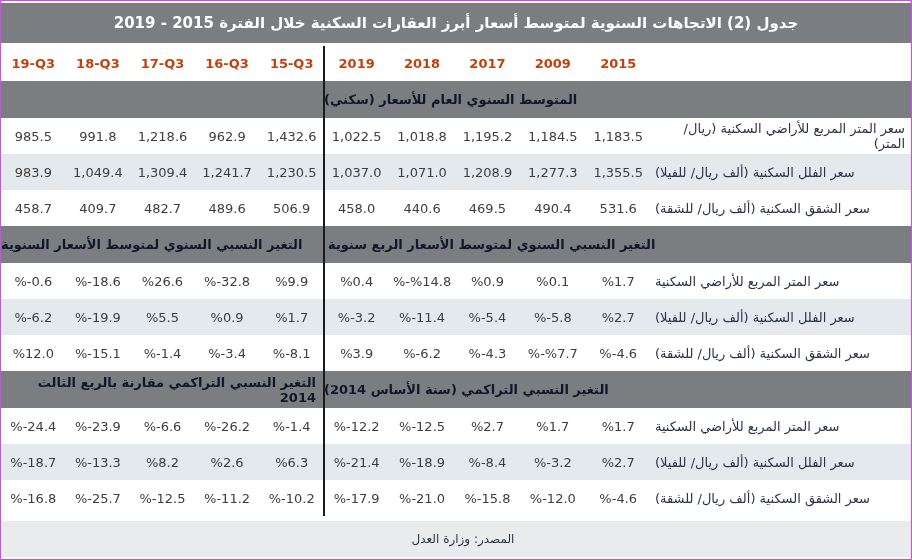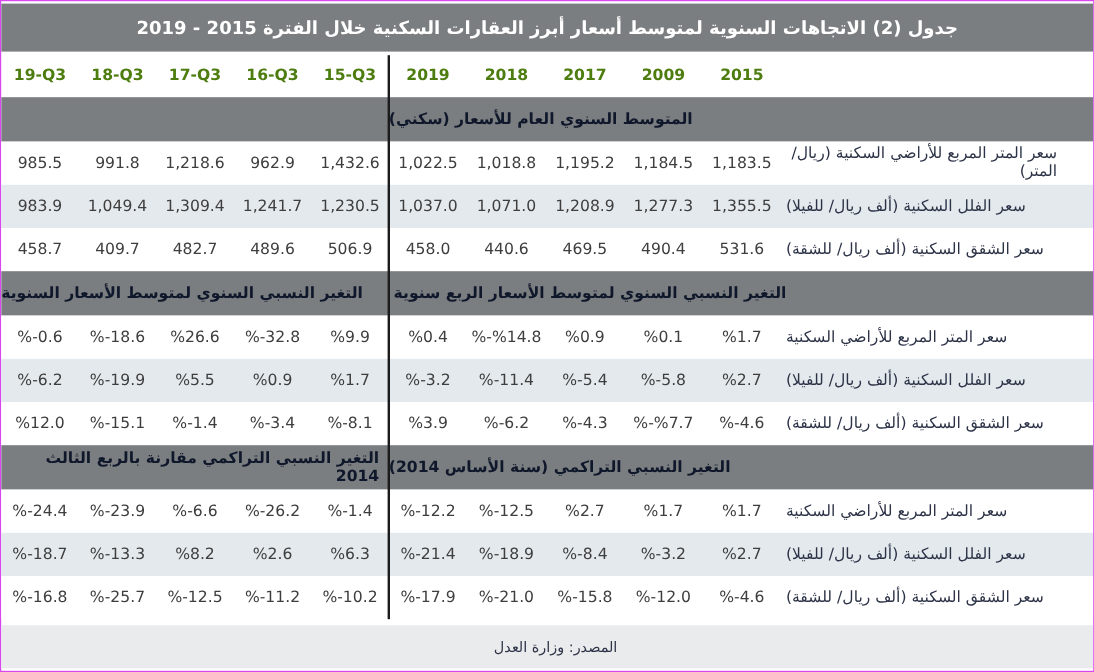--- a/index.html
+++ b/index.html
@@ -11,29 +11,29 @@
   .title-bar {
     margin-top:2px; height:40px; line-height:40px;
     background:var(--band,#7b7e81); color:#ffffff;
     text-align:center; font-size:15px; font-weight:bold; direction:rtl;
   }
   .grid {
     display:grid;
     grid-template-columns:64.6px 64.6px 64.6px 64.6px 64.6px 65.4px 65.4px 65.4px 65.4px 65.4px 1fr;
   }
   .header-row { margin-top:3px; height:35px; }
-  .header-row .cell { font-weight:bold; color:#4d7c0f; }
+  .header-row .cell { font-weight:bold; color:#c2410c; }
   .cell {
     display:flex; align-items:center; justify-content:center;
     font-size:13px; color:#3e3e3e; direction:ltr;
   }
   .row { height:36px; background:#ffffff; }
   .row.alt { background:var(--altrow,#e4e9ed); }
   .label-cell {
-    justify-content:flex-end; direction:rtl; padding-left:4px; padding-right:30px;
+    justify-content:flex-end; direction:rtl; padding-left:4px; padding-right:6px;
     color:#2c3347; font-size:13px; text-align:right;
   }
   .band {
     display:grid; grid-template-columns:323px 1fr; height:37px;
     background:var(--band,#7b7e81); color:#0f172a;
   }
   .band .bcell {
     display:flex; align-items:center; justify-content:flex-end;
     font-size:13px; font-weight:bold; direction:rtl;
   }

